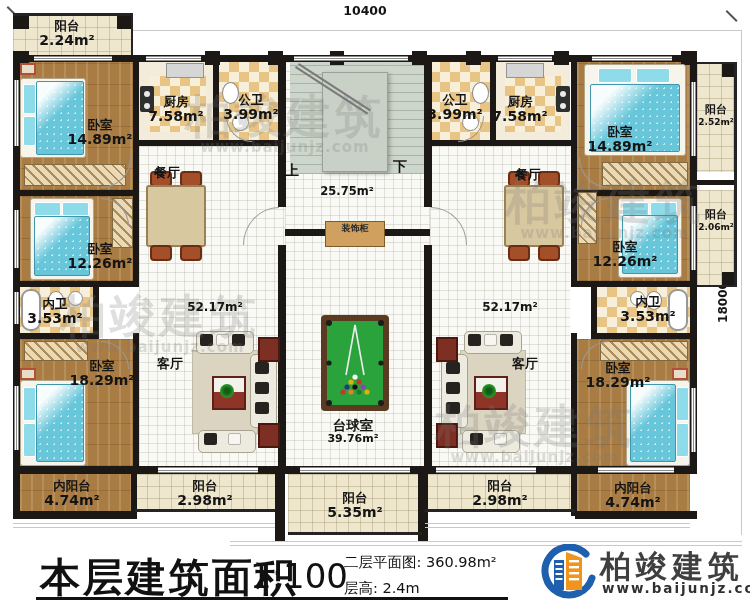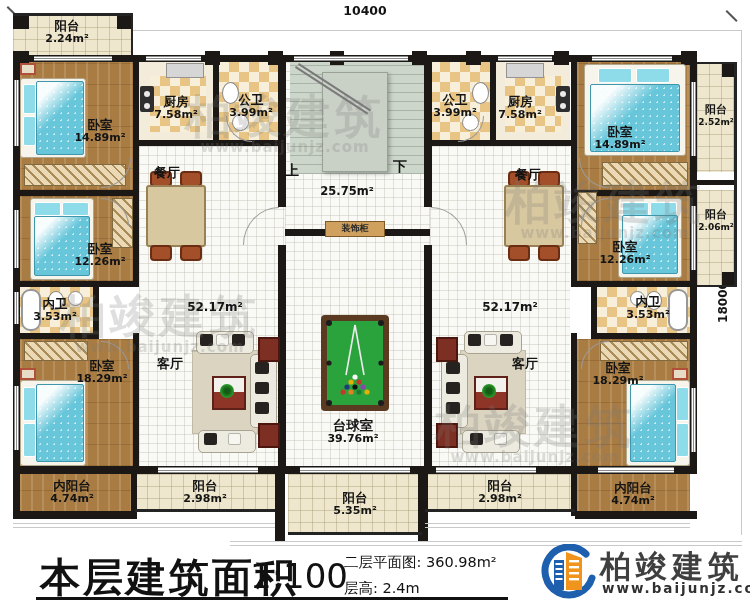--- a/index.html
+++ b/index.html
@@ -50,21 +50,21 @@
   .sink{position:absolute;background:#d6d6d6;border:1px solid #939393;box-sizing:border-box}
   .cab{position:absolute;background:#cfa05e;border:1px solid #7d5a28;font-size:9px;font-weight:bold;
        text-align:center;color:#2a2a2a;line-height:12px;box-sizing:border-box}
   .arc{position:absolute;box-sizing:border-box}
   .arc.tl{border-top:1.4px solid #9a9a9a;border-left:1.4px solid #9a9a9a;border-top-left-radius:100% 100%}
   .arc.tr{border-top:1.4px solid #9a9a9a;border-right:1.4px solid #9a9a9a;border-top-right-radius:100% 100%}
   .arc.bl{border-bottom:1.4px solid #9a9a9a;border-left:1.4px solid #9a9a9a;border-bottom-left-radius:100% 100%}
   .arc.br{border-bottom:1.4px solid #9a9a9a;border-right:1.4px solid #9a9a9a;border-bottom-right-radius:100% 100%}
   .rm{position:absolute;text-align:center;font-weight:bold;line-height:1.14;white-space:nowrap}
   .rm .nm{display:block;font-size:12.5px}
-  .rm .ar{display:block;font-size:11px}
+  .rm .ar{display:block;font-size:14px}
   .rm.sm .nm{font-size:11px}.rm.sm .ar{font-size:9px}
   .rm.lg .nm{font-size:13.5px}.rm.lg .ar{font-size:11px}
   .one{position:absolute;font-weight:bold;white-space:nowrap}
   .wm{position:absolute;color:rgba(122,122,122,.24);font-weight:bold;text-align:center;line-height:1.05;pointer-events:none}
   .wm .b{display:block;font-size:46px;letter-spacing:4px}
   .wm .s{display:block;font-size:15px;letter-spacing:1px}
   .brk{position:absolute;height:1.5px;background:#7a7a7a;transform-origin:0 0}
   .tick{position:absolute;height:2px;background:#555;transform-origin:0 0;transform:rotate(45deg)}
 </style>
 </head>
@@ -301,21 +301,21 @@
     <circle cx="26" cy="72" r="2.6" fill="#233a7a"></circle>
       <circle cx="34" cy="72" r="2.6" fill="#111"></circle>
       <circle cx="42" cy="72" r="2.6" fill="#8e44ad"></circle>
     <circle cx="22" cy="77" r="2.6" fill="#c0392b"></circle>
       <circle cx="30" cy="77" r="2.6" fill="#e67e22"></circle>
       <circle cx="38" cy="77" r="2.6" fill="#1d7a33"></circle>
       <circle cx="46" cy="77" r="2.6" fill="#e2b007"></circle>
   </g>
 </svg>
 
-<div class="cab" style="left:325px;top:221px;width:60px;height:16px"><span>装饰柜</span></div>
+<div class="cab" style="left:325px;top:221px;width:60px;height:26px"><span>装饰柜</span></div>
 <div class="arc tl" style="left:243px;top:207px;width:36px;height:38px"></div>
 <div class="arc tr" style="left:431px;top:207px;width:36px;height:38px"></div>
 <div class="arc br" style="left:101px;top:158px;width:30px;height:30px"></div>
 <div class="arc bl" style="left:579px;top:158px;width:30px;height:30px"></div>
 <div class="arc tr" style="left:101px;top:198px;width:28px;height:28px"></div>
 <div class="arc tl" style="left:581px;top:198px;width:28px;height:28px"></div>
 <div class="arc tr" style="left:101px;top:341px;width:28px;height:28px"></div>
 <div class="arc tl" style="left:581px;top:341px;width:28px;height:28px"></div>
 <div class="arc bl" style="left:226px;top:116px;width:26px;height:26px"></div>
 <div class="arc br" style="left:458px;top:116px;width:26px;height:26px"></div>

